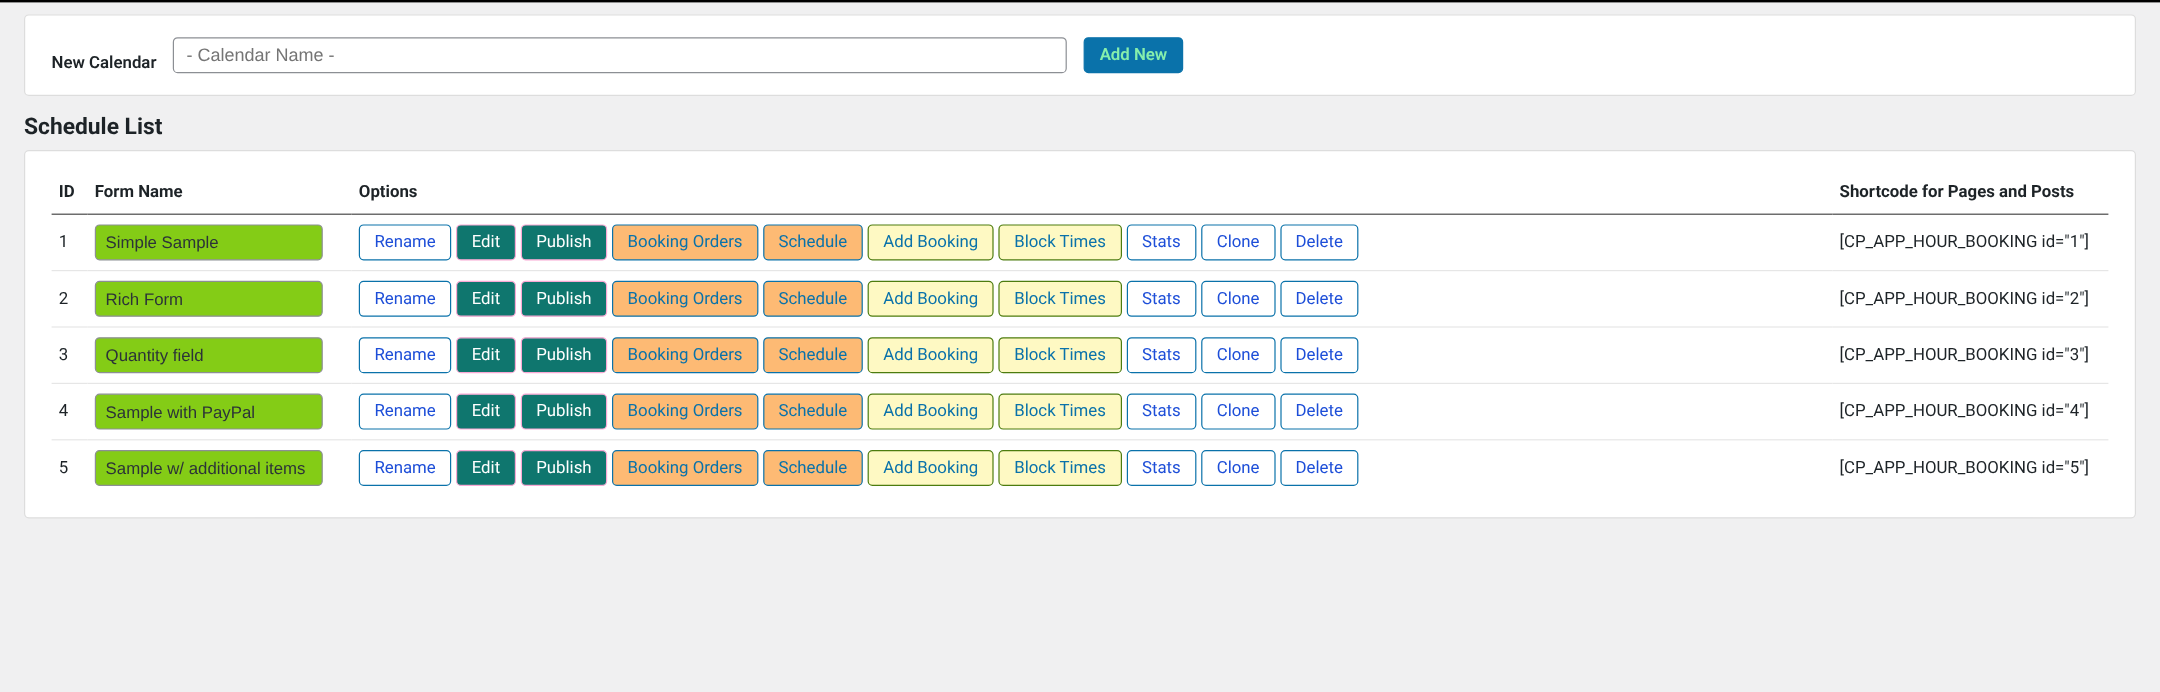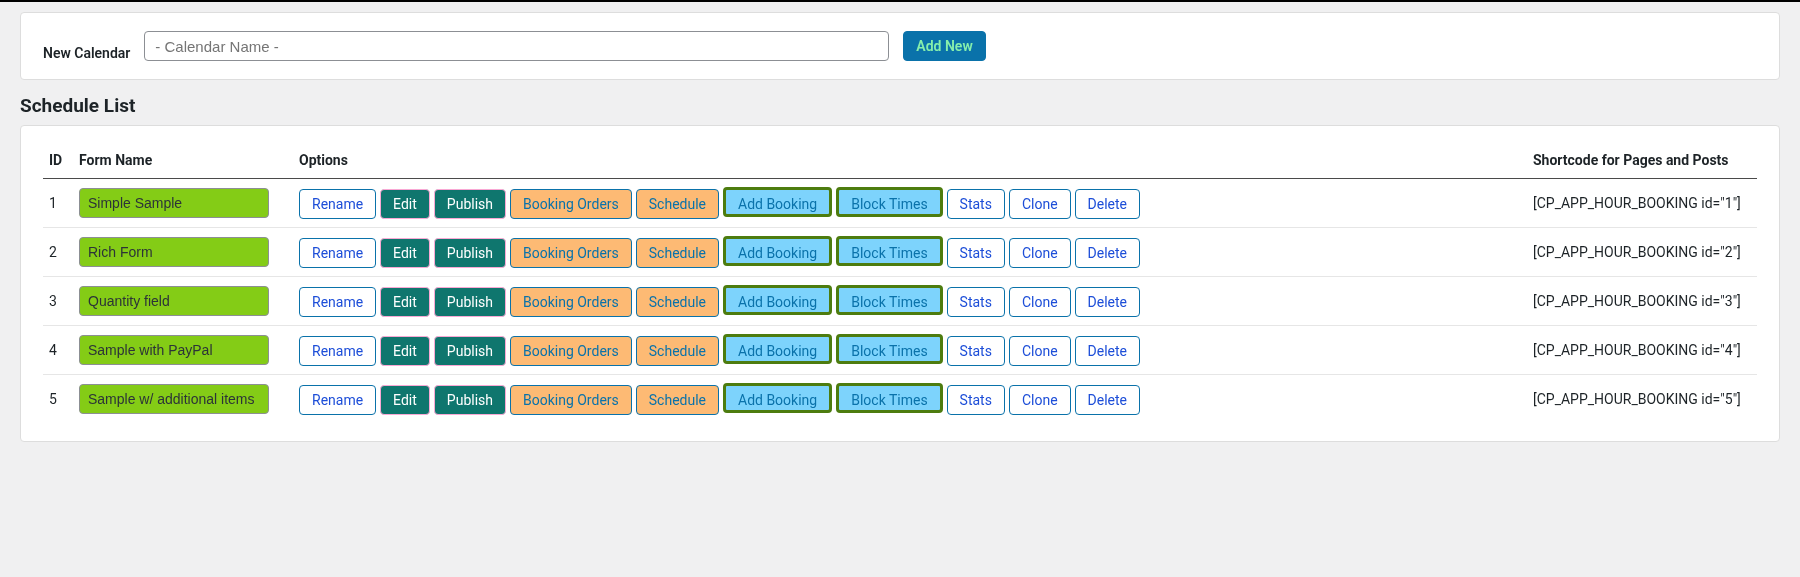--- a/index.html
+++ b/index.html
@@ -72,22 +72,22 @@
     background: #fff;
     border: 1px solid #0a72aa;
     color: #1d4ed8;
   }
   .btn-tint1 {
     background: #fdba74;
     border: 1px solid #0a72aa;
     color: #0a72aa;
   }
   .btn-tint2 {
-    background: #7dd3fc;
-    border: 3px solid #4d7c0f;
+    background: #fef9c3;
+    border: 1px solid #4d7c0f;
     color: #0a72aa;
   }
   h2.section {
     font-size: 19px;
     font-weight: 700;
     margin: 12px 0 8px 0;
     color: #1d2327;
   }
   table {
     width: 100%;

